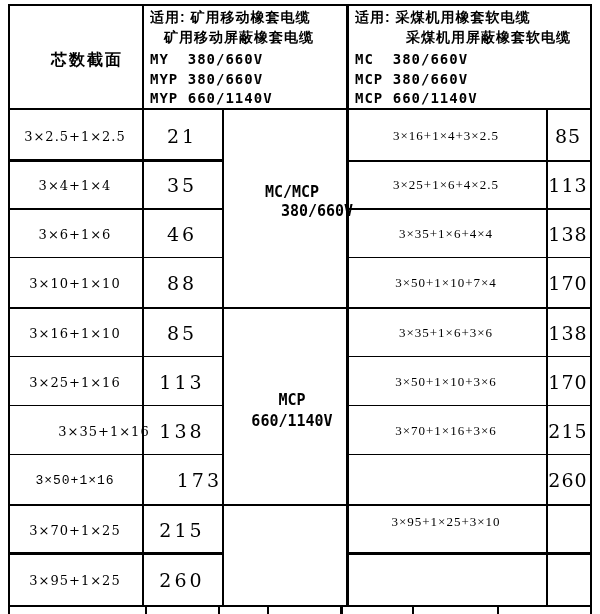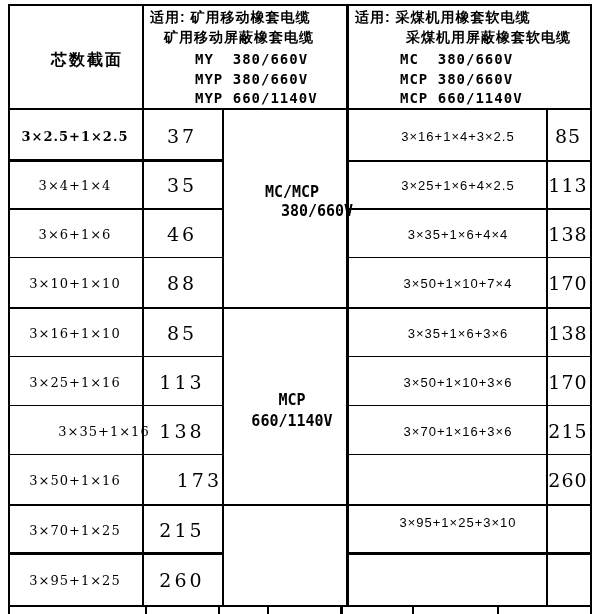--- a/index.html
+++ b/index.html
@@ -4,28 +4,28 @@
 <style>
   html,body{margin:0;padding:0;background:#ffffff;}
   .page{position:relative;width:600px;height:614px;background:#ffffff;overflow:hidden;
         font-family:"Liberation Sans",sans-serif;color:#000;}
   .ln{position:absolute;background:#000;}
   .t{position:absolute;white-space:pre;color:#000;}
   .ctr{text-align:center;transform:translateY(-50%);}
   
   .corner{left:8px;width:134px;font-weight:bold;font-size:16px;letter-spacing:2px;}
   .hcjk{font-weight:bold;font-size:14px;letter-spacing:1px;}
-  .hmono{font-family:"DejaVu Sans Mono",monospace;font-weight:bold;font-size:14px;letter-spacing:1px;margin-left:45px;}
+  .hmono{font-family:"DejaVu Sans Mono",monospace;font-weight:bold;font-size:14px;letter-spacing:1px;}
   
   .mid{left:222px;width:140px;text-align:center;font-family:"DejaVu Sans Mono",monospace;
        font-weight:bold;font-size:15px;}
   
   .lspec{left:8px;width:134px;font-family:"DejaVu Serif",serif;font-size:13px;letter-spacing:1px;}
   .lval{left:142px;width:80px;font-family:"DejaVu Serif",serif;font-size:19px;letter-spacing:3px;}
-  .rspec{left:358px;width:200px;font-family:Liberation Sans, sans-serif;font-size:13px;letter-spacing:1px;}
+  .rspec{left:346px;width:200px;font-family:Liberation Serif, serif;font-size:13px;letter-spacing:1px;}
   .rval{left:546px;width:44px;font-family:"DejaVu Serif",serif;font-size:19px;letter-spacing:1px;}
   .wm{left:220px;top:300px;font-weight:bold;font-size:17px;font-style:normal;
       color:#e6b33c;letter-spacing:1px;
       text-shadow:-1px -1px 0 #9a9a9a,1px -1px 0 #9a9a9a,-1px 1px 0 #6e6e6e,1px 1px 0 #6e6e6e,2px 2px 2px rgba(60,60,60,.5);}
 </style>
 </head>
 <body>
 
 <div class="page">
 
@@ -81,35 +81,35 @@
   <div class="t hcjk" style="left:406px;top:29px;">采煤机用屏蔽橡套软电缆</div>
   <div class="t hmono" style="left:355px;top:51px;">MC  380/660V</div>
   <div class="t hmono" style="left:355px;top:71px;">MCP 380/660V</div>
   <div class="t hmono" style="left:355px;top:90px;">MCP 660/1140V</div>
 
   <div class="t ctr mid" style="top:192px;">MC/MCP</div>
   <div class="t ctr mid" style="top:211px;margin-left:25px;">380/660V</div>
   <div class="t ctr mid" style="top:400px;">MCP</div>
   <div class="t ctr mid" style="top:421px;">660/1140V</div>
 
-  <div class="t ctr lspec" style="top:136px;font-weight:bold;">3×2.5+1×2.5</div>
-  <div class="t ctr lval" style="top:136px;">37</div>
+  <div class="t ctr lspec" style="top:136px;">3×2.5+1×2.5</div>
+  <div class="t ctr lval" style="top:136px;">21</div>
   <div class="t ctr lspec" style="top:185px;">3×4+1×4</div>
   <div class="t ctr lval" style="top:185px;">35</div>
   <div class="t ctr lspec" style="top:234px;">3×6+1×6</div>
   <div class="t ctr lval" style="top:234px;">46</div>
   <div class="t ctr lspec" style="top:283px;">3×10+1×10</div>
   <div class="t ctr lval" style="top:283px;">88</div>
   <div class="t ctr lspec" style="top:333px;">3×16+1×10</div>
   <div class="t ctr lval" style="top:333px;">85</div>
   <div class="t ctr lspec" style="top:382px;">3×25+1×16</div>
   <div class="t ctr lval" style="top:382px;">113</div>
   <div class="t ctr lspec" style="top:431px;padding-left:29px;">3×35+1×16</div>
   <div class="t ctr lval" style="top:431px;">138</div>
-  <div class="t ctr lspec" style="top:480px;">3×50+1×16</div>
+  <div class="t ctr lspec" style="top:480px;font-family:Liberation Mono, monospace;">3×50+1×16</div>
   <div class="t ctr lval" style="top:480px;text-align:right;">173</div>
   <div class="t ctr lspec" style="top:530px;">3×70+1×25</div>
   <div class="t ctr lval" style="top:530px;">215</div>
   <div class="t ctr lspec" style="top:580px;">3×95+1×25</div>
   <div class="t ctr lval" style="top:580px;">260</div>
 
   <div class="t ctr rspec" style="top:136px;">3×16+1×4+3×2.5</div>
   <div class="t ctr rval" style="top:136px;">85</div>
   <div class="t ctr rspec" style="top:185px;">3×25+1×6+4×2.5</div>
   <div class="t ctr rval" style="top:185px;">113</div>

